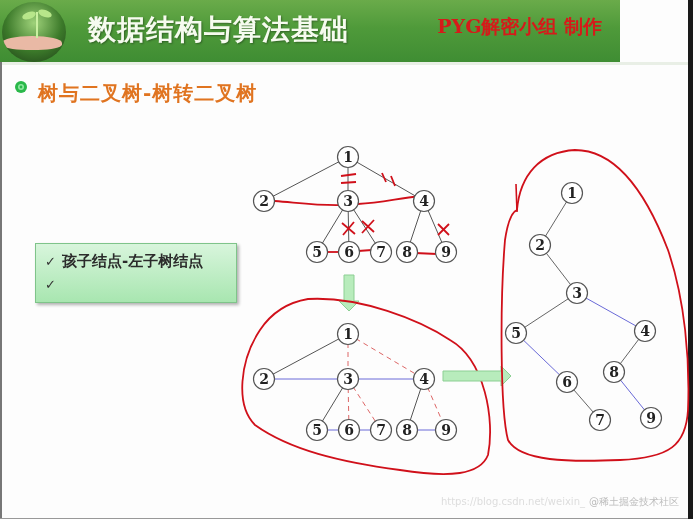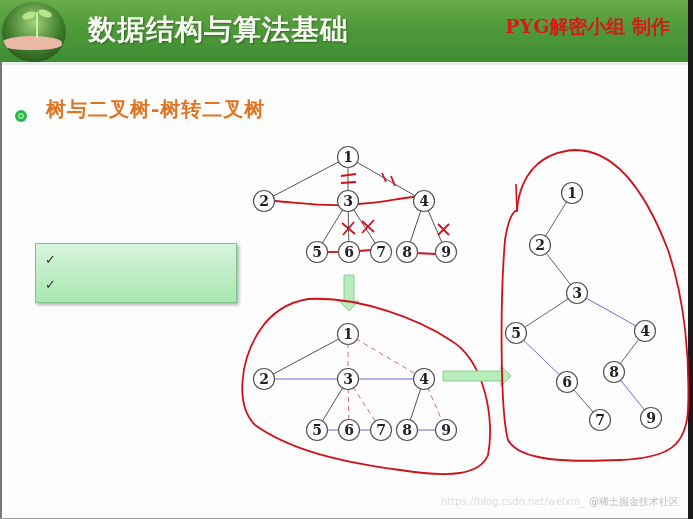--- a/index.html
+++ b/index.html
@@ -1,32 +1,32 @@
 <!DOCTYPE html>
 <html><head>
 <meta charset="utf-8">
 <style>
   html, body { margin:0; padding:0; }
   body { width:693px; height:519px; position:relative; overflow:hidden; background:#fdfdfd; font-family:"DejaVu Sans", sans-serif; }
-  .header { position:absolute; left:0; top:0; width:688px; height:62px;
+  .header { position:absolute; left:0; top:0; width:620px; height:62px;
     background:linear-gradient(180deg,#6aab4a 0%,#4f9a3a 45%,#3f8d33 100%); }
   .header-underline { position:absolute; left:0; top:62px; width:688px; height:3px; background:#e9efe6; }
   .logo { position:absolute; left:2px; top:2px; width:64px; height:60px; border-radius:50%;
     background:radial-gradient(circle at 50% 35%, #9fd27a 0%, #3c7a2a 55%, #1d3d17 100%); overflow:hidden; }
   .logo .hand { position:absolute; left:0; top:34px; width:60px; height:14px; border-radius:50% 50% 40% 40%; background:#e9b9a5; }
   .logo .sprout { position:absolute; left:34px; top:10px; width:2px; height:26px; background:#c9f0a0; }
   .logo .leaf1 { position:absolute; left:20px; top:10px; width:14px; height:7px; border-radius:50%; background:#b7e68a; transform:rotate(-20deg); }
   .logo .leaf2 { position:absolute; left:36px; top:8px; width:14px; height:7px; border-radius:50%; background:#b7e68a; transform:rotate(20deg); }
   .title { position:absolute; left:88px; top:11px; font-family:"DejaVu Sans", sans-serif; font-size:28px; color:#f6fbef;
     letter-spacing:1px; text-shadow:1px 1px 2px rgba(0,0,0,0.35); font-weight:bold; }
   .credit { position:absolute; right:18px; top:14px; font-family:"DejaVu Serif", serif; font-size:19px; color:#d61a1a;font-weight:bold; }
   .right-edge { position:absolute; right:0; top:0; width:5px; height:519px; background:#1a1a1a; }
   .left-edge { position:absolute; left:0; top:62px; width:2px; height:457px; background:#777; }
   .bottom-edge { position:absolute; left:0; bottom:0; width:688px; height:1px; background:#999; }
-  .section { position:absolute; left:14px; top:96px; display:flex; align-items:flex-end; gap:18px; }
+  .section { position:absolute; left:14px; top:80px; display:flex; align-items:flex-start; gap:10px; }
   .section .bullet { width:14px; height:14px; }
   .section .label { font-size:20px; color:#e07420; font-weight:bold; letter-spacing:1px; }
   .note-box { position:absolute; left:35px; top:243px; width:200px; height:58px;
     background:linear-gradient(180deg,#d8f5dc 0%,#a8e6b0 100%); border:1px solid #7fc48a; box-shadow:2px 2px 3px rgba(0,0,0,0.3); }
   .note-row { position:absolute; left:9px; display:flex; align-items:center; gap:6px; font-size:15px; font-weight:bold; color:#2b2b2b; }
   .note-row .chk { font-size:13px; color:#333; font-weight:normal; }
   .watermark { position:absolute; right:14px; bottom:10px; font-size:10px; color:#bbb; }
   .watermark .url { color:#ddd; margin-right:4px; }
   svg.diagram { position:absolute; left:0; top:0; }
   .node circle { fill:#fff; stroke:#555; stroke-width:1.2; }
@@ -55,20 +55,21 @@
     <circle cx="7" cy="7" r="6" fill="#2ab84a"></circle>
     <circle cx="7" cy="7" r="3" fill="#8ee8a0"></circle>
     <circle cx="7" cy="7" r="1.4" fill="#2ab84a"></circle>
   </svg>
   <span class="label">树与二叉树-树转二叉树</span>
 </div>
 
 <div class="note-box">
   <div class="note-row" style="top:8px;">
     <span class="chk">✓</span>
+    <span>孩子结点-左子树结点</span>
   </div>
   <div class="note-row" style="top:33px;">
     <span class="chk">✓</span>
   </div>
 </div>
 
 <svg class="diagram" width="693" height="519">
 
   <g stroke="#555" stroke-width="1">
     <line x1="348" y1="157" x2="264" y2="201"></line>

